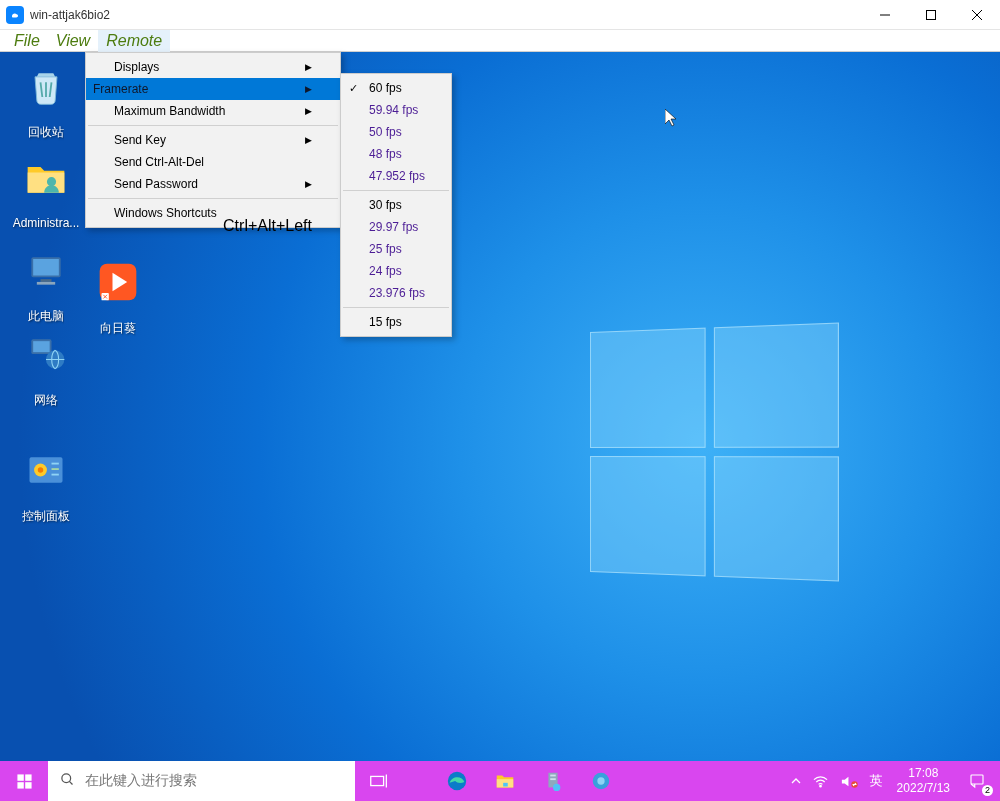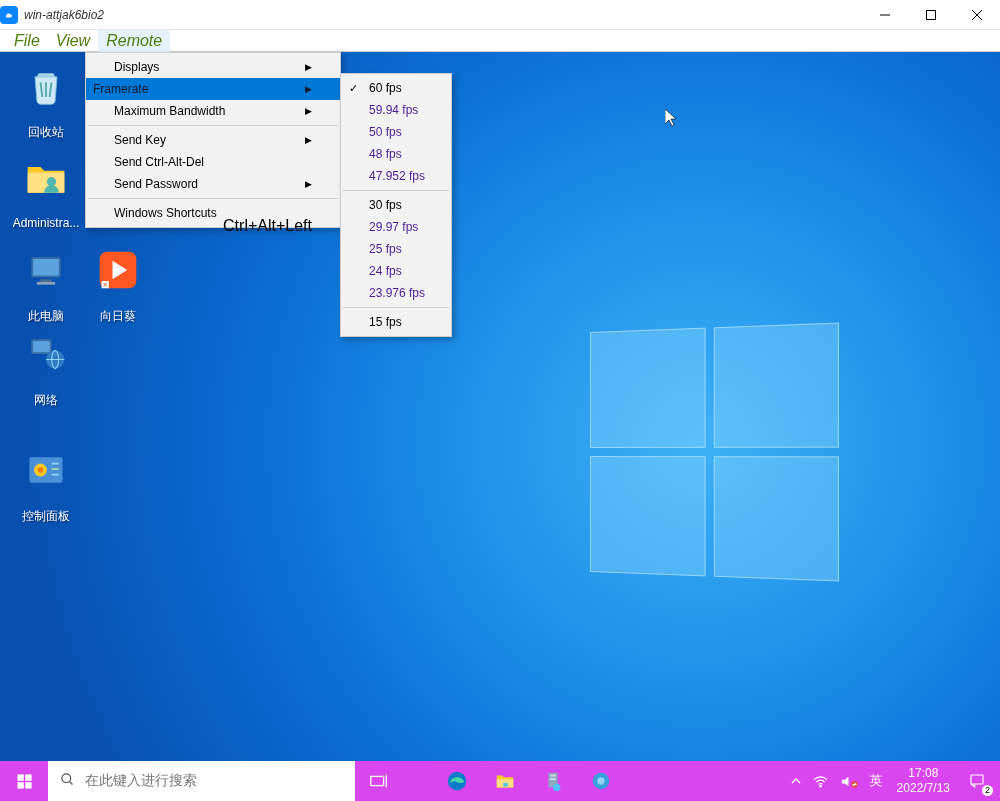--- a/index.html
+++ b/index.html
@@ -1,19 +1,19 @@
 <!DOCTYPE html>
 <html><head>
   <meta charset="utf-8">
   <style>
     * { margin: 0; padding: 0; box-sizing: border-box; font-family: "Microsoft YaHei", "Segoe UI", sans-serif; }
     body { width: 1000px; height: 801px; overflow: hidden; background: #fff; position: relative; }
 
     
-    .titlebar { height: 30px; background: #fff; display: flex; align-items: center; border-bottom: 1px solid #e5e5e5; font-style: italic; }
+    .titlebar { height: 30px; background: #fff; display: flex; align-items: center; padding-left: 6px; border-bottom: 1px solid #e5e5e5; }
     .titlebar .app-icon { width: 18px; height: 18px; background: #0a84ff; border-radius: 4px; margin-right: 6px; display:flex; align-items:center; justify-content:center; }
     .titlebar .app-icon svg { width:12px; height:12px; }
     .titlebar .title-text { font-size: 12px; color: #333; }
     .titlebar .win-controls { margin-left: auto; display: flex; }
     .titlebar .win-btn { width: 46px; height: 30px; display: flex; align-items: center; justify-content: center; font-size: 10px; color: #000; }
 
     
     .menubar { height: 22px; background: #fff; display: flex; align-items: center; padding-left: 6px; border-bottom: 1px solid #d0d0d0; }
     .menubar-item { font-size: 16px; color: #4d7c0f; padding: 2px 8px; cursor: default; font-style: italic; }
 
@@ -131,21 +131,21 @@
         <div class="icon-img">
           <svg width="44" height="44" viewBox="0 0 48 48">
             <rect x="8" y="10" width="32" height="22" rx="2" fill="#3a6fa8"></rect>
             <rect x="10" y="12" width="28" height="18" fill="#5aa3e0"></rect>
             <rect x="18" y="34" width="12" height="3" fill="#4a6a88"></rect>
             <rect x="14" y="37" width="20" height="3" fill="#8aa5bd"></rect>
           </svg>
         </div>
         <div class="icon-label">此电脑</div>
       </div>
-      <div class="dicon" style="left: 82px; top: 196px;">
+      <div class="dicon" style="left: 82px; top: 208px;">
         <div class="icon-img">
           <svg width="44" height="44" viewBox="0 0 48 48">
             <rect x="4" y="4" width="40" height="40" rx="8" fill="#ff5722"></rect>
             <path d="M18 14v20l16-10z" fill="#fff"></path>
             <rect x="6" y="36" width="8" height="8" fill="#fff" rx="1"></rect>
             <path d="M8 38l4 4M12 38l-4 4" stroke="#ff5722" stroke-width="1" fill="none"></path>
           </svg>
         </div>
         <div class="icon-label">向日葵</div>
       </div>

